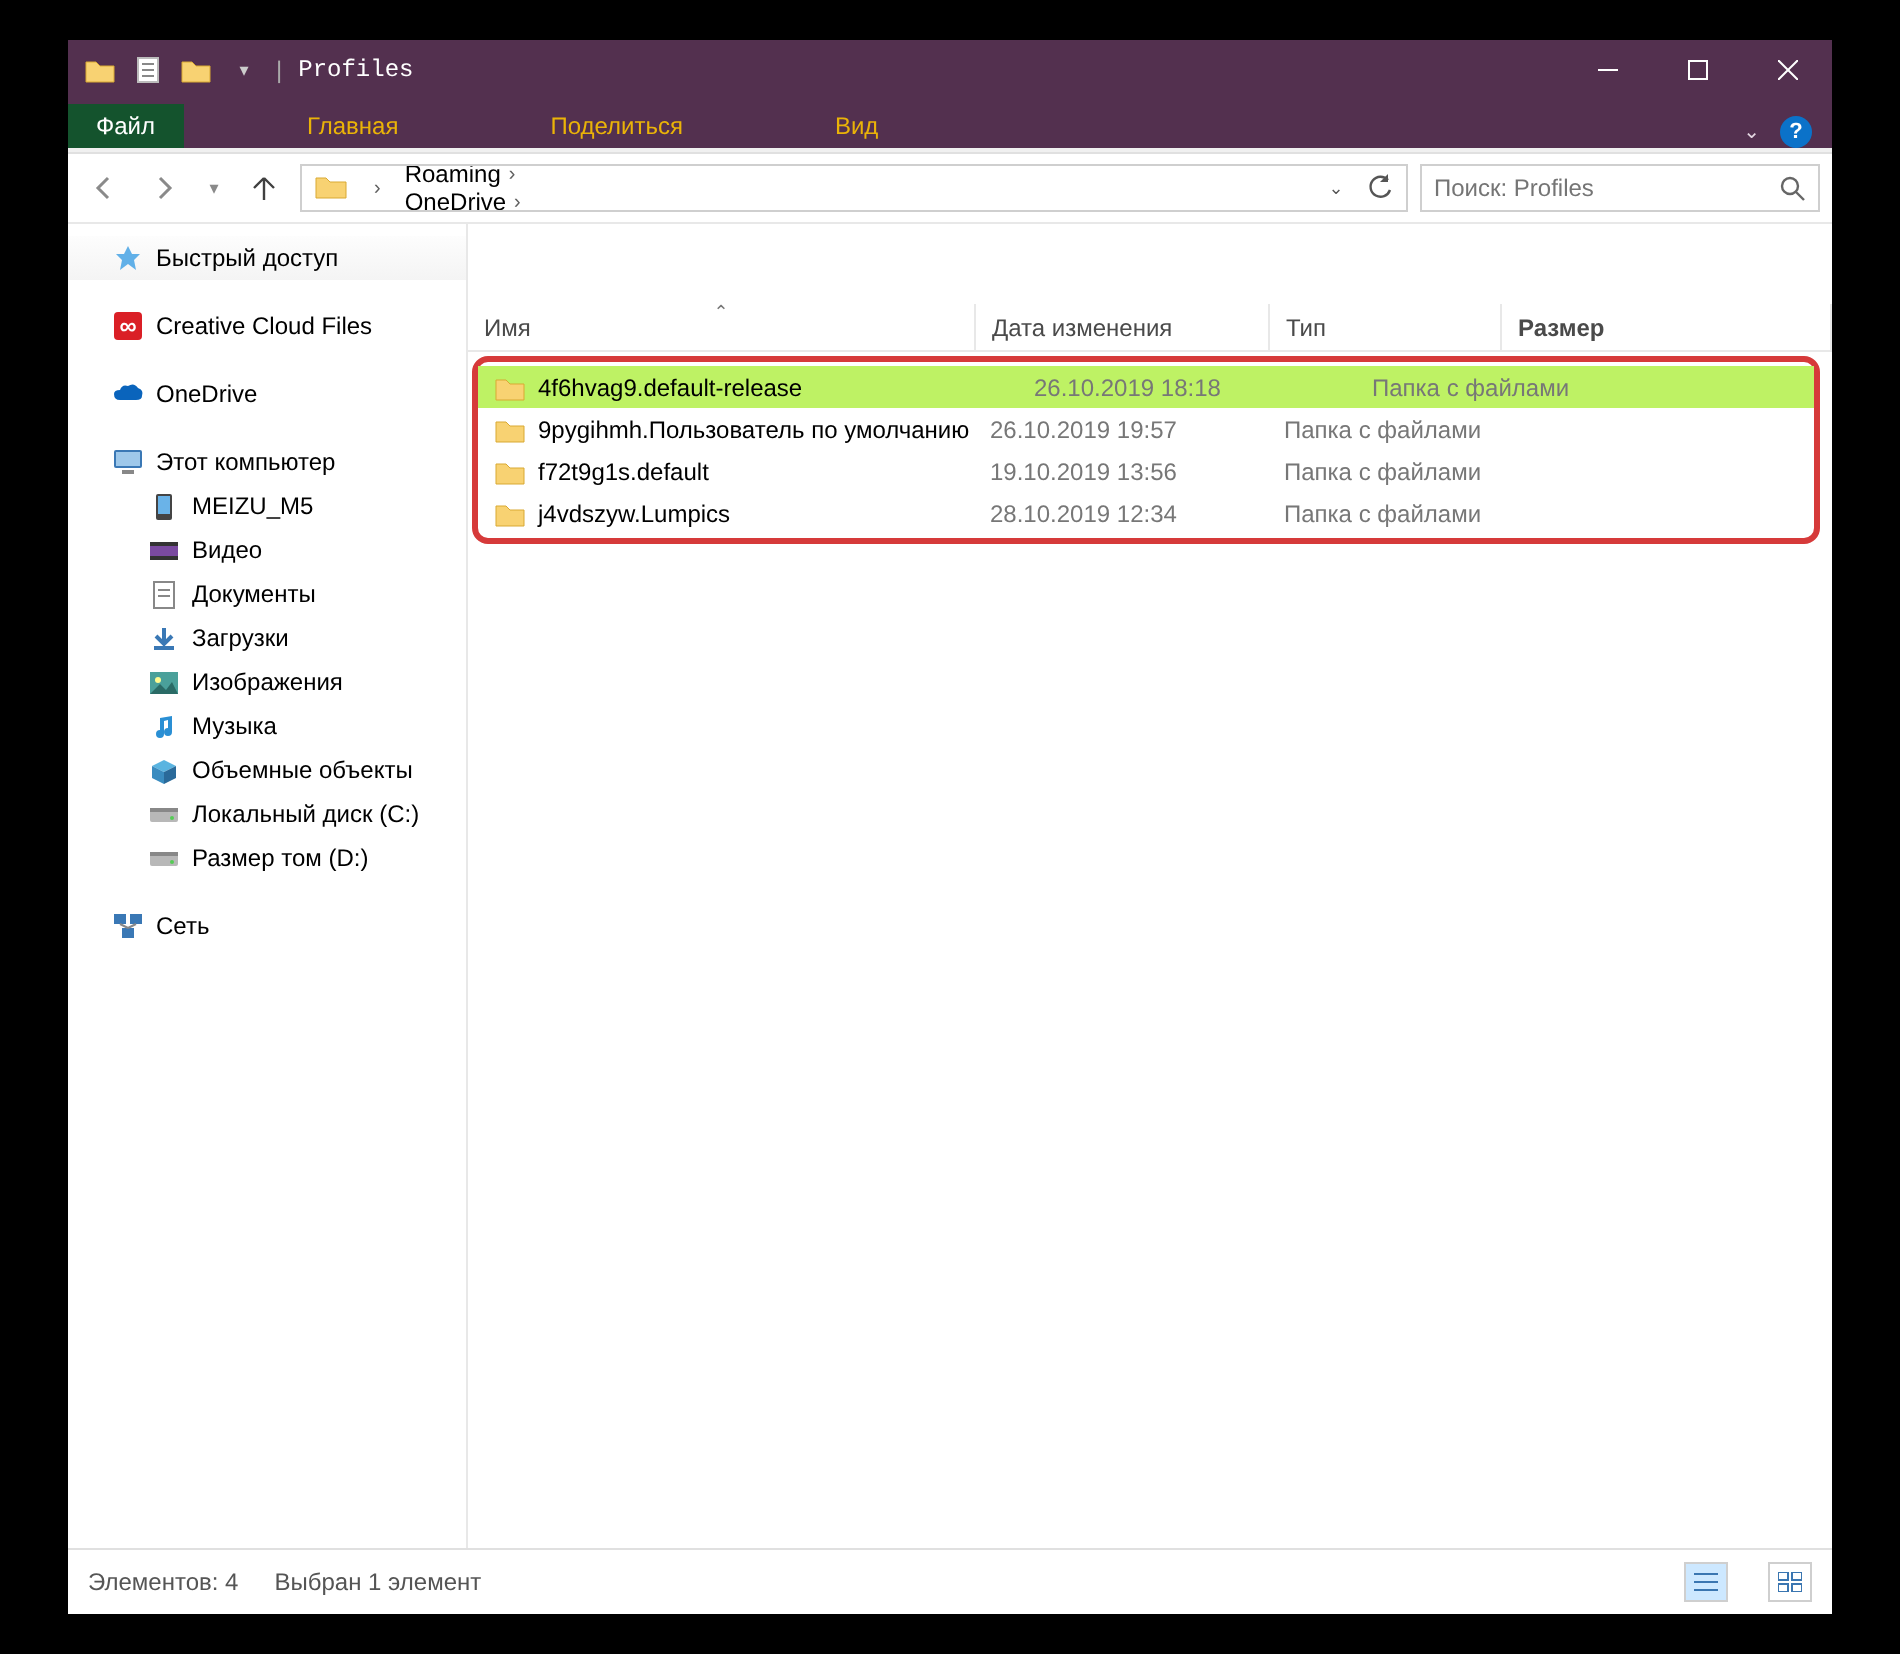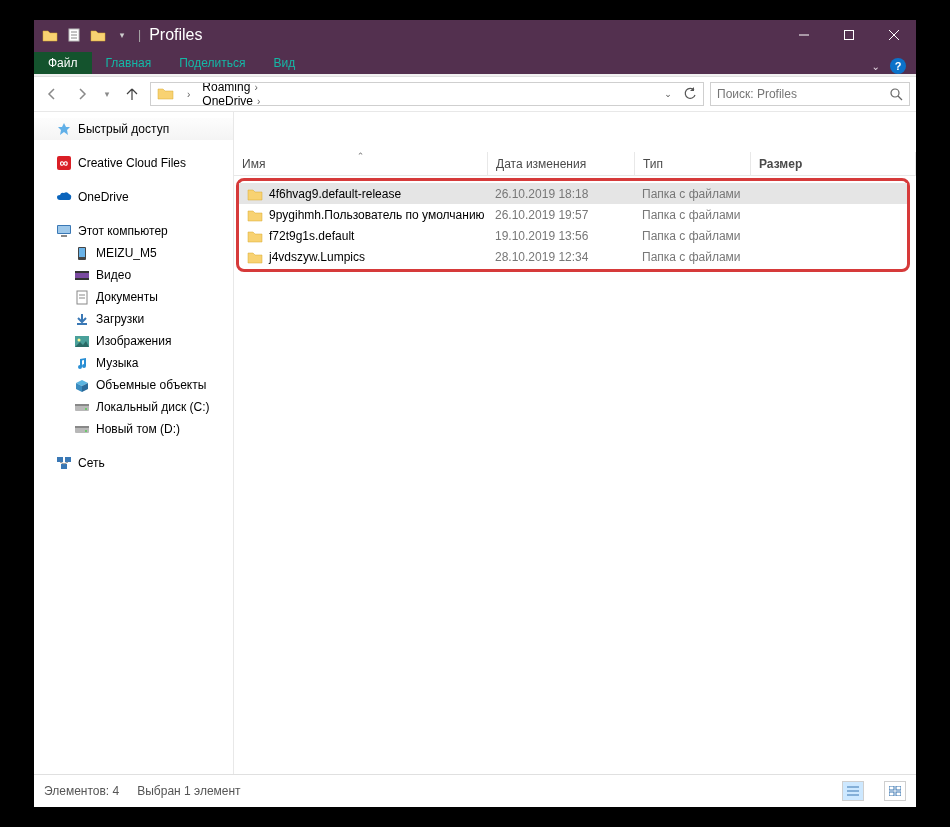--- a/index.html
+++ b/index.html
@@ -2,28 +2,28 @@
 <html><head>
 <meta charset="utf-8">
 <style>
 * { margin: 0; padding: 0; box-sizing: border-box; font-family: "Segoe UI", Tahoma, sans-serif; font-size: 12px; }
 body { background: #000; display: flex; align-items: center; justify-content: center; width: 950px; height: 827px; }
 .window { width: 882px; height: 787px; background: #fff; display: flex; flex-direction: column; box-shadow: 0 0 10px rgba(0,0,0,0.5); }
 
 .titlebar { background: #53304f; height: 30px; display: flex; align-items: center; color: #fff; }
 .titlebar .icons-left { display: flex; align-items: center; padding-left: 8px; gap: 8px; }
 .titlebar .ico { width: 16px; height: 16px; display: flex; align-items: center; justify-content: center; }
-.titlebar .title { padding-left: 8px; font-size: 16px; flex: 1; }
+.titlebar .title { padding-left: 8px; font-size: 12px; flex: 1; font-family: Liberation Mono, monospace; }
 .titlebar .controls { display: flex; }
 .titlebar .ctl { width: 45px; height: 30px; display: flex; align-items: center; justify-content: center; color: #fff; }
 
 .ribbontabs { background: #53304f; height: 24px; display: flex; align-items: flex-end; }
 .rtab { padding: 4px 14px; color: #fff; font-size: 12px; cursor: default; }
 .rtab.file { background: #14532d; }
-.rtab.normal { color: #14b8a6; }
+.rtab.normal { color: #eab308; margin-left: 48px; }
 .ribbontabs .spacer { flex: 1; }
 .ribbontabs .right { display: flex; align-items: center; gap: 10px; padding-right: 10px; color: #fff; }
 .helpq { width: 16px; height: 16px; border-radius: 50%; background: #0b72c9; color: #fff; display: flex; align-items: center; justify-content: center; font-size: 11px; font-weight: bold; }
 
 .ribbon-collapsed { height: 3px; background: #f0f0f0; border-bottom: 1px solid #e0e0e0; }
 
 .navrow { height: 34px; display: flex; align-items: center; padding: 4px 6px; gap: 6px; background: #fff; }
 .navbtn { width: 24px; height: 24px; display: flex; align-items: center; justify-content: center; color: #8a8a8a; }
 .navbtn.enabled { color: #404040; }
 .addressbar { flex: 1; height: 24px; border: 1px solid #cfcfcf; display: flex; align-items: center; padding: 0 2px; overflow: hidden; }
@@ -49,21 +49,21 @@
 .col { padding: 0 8px; border-right: 1px solid #e8e8e8; height: 100%; display: flex; align-items: center; position: relative; }
 .col.name { width: 254px; }
 .col.date { width: 147px; }
 .col.type { width: 116px; }
 .col.size { flex: 1; font-weight: bold; }
 .sortind { position: absolute; top: -1px; left: 50%; transform: translateX(-50%); color: #777; font-size: 9px; }
 
 .rows { flex: 1; padding: 4px 6px; position: relative; }
 .highlight-box { position: absolute; top: 2px; left: 2px; right: 6px; border: 3px solid #d63a3a; border-radius: 8px; padding: 2px 0; }
 .row { display: flex; align-items: center; height: 21px; }
-.row.sel { background: #e5e5e5; }
+.row.sel { background: #bef264; gap: 22px; }
 .cell { padding: 0 8px; overflow: hidden; text-overflow: ellipsis; white-space: nowrap; }
 .cell.name { width: 248px; display: flex; align-items: center; gap: 6px; color: #000; }
 .cell.date { width: 147px; color: #777; }
 .cell.type { width: 160px; color: #777; }
 .fico { width: 16px; height: 14px; }
 
 .status { height: 24px; border-top: 1px solid #e0e0e0; display: flex; align-items: center; padding: 16px 10px; color: #555; gap: 18px; }
 .status .spacer { flex: 1; }
 .viewbtn { width: 22px; height: 20px; border: 1px solid #cfcfcf; margin-left: 2px; display: flex; align-items: center; justify-content: center; color: #3a76b1; }
 .viewbtn.active { background: #cde8ff; }
@@ -309,21 +309,21 @@
             <span>Локальный диск (C:)</span>
           </div>
           <div class="navitem l2">
             <span class="nico">
               <svg width="16" height="15">
                 <rect x="1" y="4" width="14" height="7" rx="1" fill="#b8b8b8"></rect>
                 <rect x="1" y="4" width="14" height="2" fill="#888"></rect>
                 <circle cx="12" cy="9" r="1" fill="#5c5"></circle>
               </svg>
             </span>
-            <span>Новый том (D:)</span>
+            <span>Размер том (D:)</span>
           </div>
         </div>
       <div class="navsep"></div>
       <div class="navitem">
           <span class="nico">
             <svg width="16" height="14">
               <rect x="1" y="1" width="6" height="5" fill="#3a78b5"></rect>
               <rect x="9" y="1" width="6" height="5" fill="#3a78b5"></rect>
               <rect x="5" y="8" width="6" height="5" fill="#3a78b5"></rect>
               <line x1="4" y1="6" x2="8" y2="8" stroke="#888"></line>

